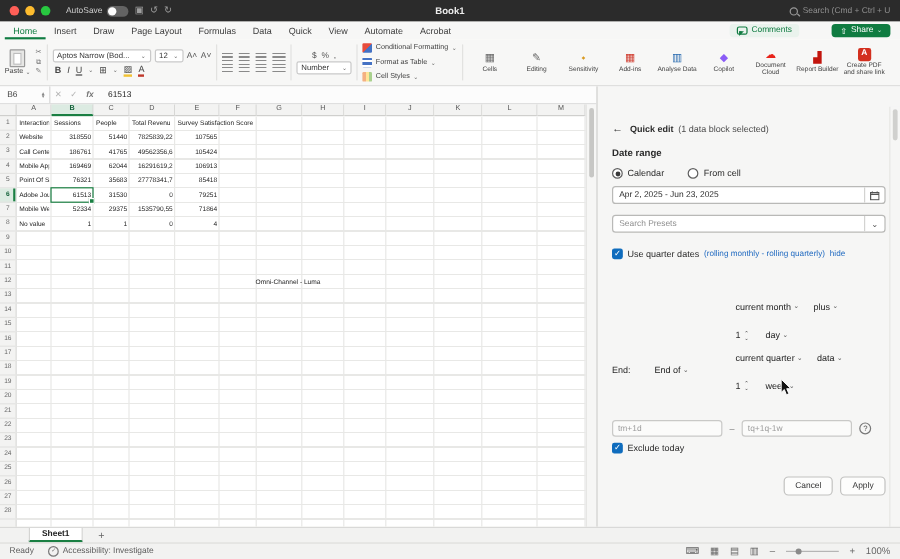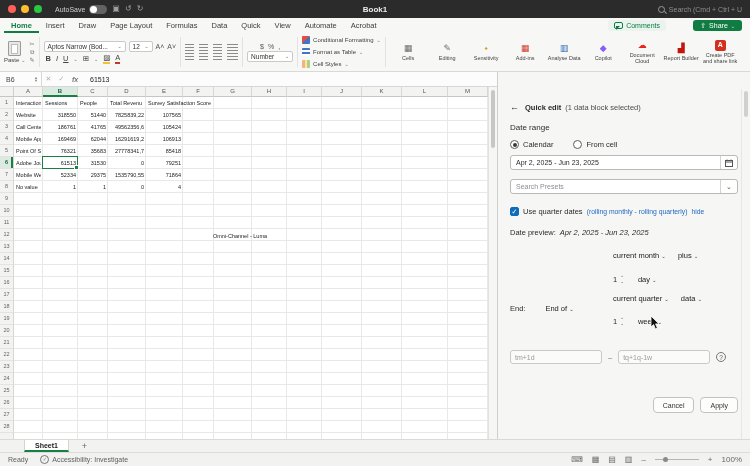--- a/index.html
+++ b/index.html
@@ -14,21 +14,21 @@
   .pill::after{content:"";position:absolute;left:1px;top:1px;width:7px;height:7px;border-radius:50%;background:#fdfdfd}
   .tb-ico{color:#9f9f9f;font-size:8px;line-height:18px}
   .tb-title{position:absolute;left:0;right:0;text-align:center;color:#ececec;font-size:8px;font-weight:600;pointer-events:none}
   .tb-search{margin-left:auto;display:flex;align-items:center;gap:4px;color:#8f8f8f;font-size:7px;z-index:1}
   .lens{width:5px;height:5px;border:1px solid #999;border-radius:50%;position:relative}
   .lens::after{content:"";position:absolute;width:3px;height:1px;background:#999;transform:rotate(45deg);right:-3px;bottom:-1px}
   
   .tabsrow{position:absolute;left:0;top:18px;width:750px;height:15px;background:#f7f7f6;
            display:flex;align-items:flex-end;padding:0 4px;box-sizing:border-box}
   .rtab{font-size:7.5px;color:#3d3d3d;padding:2px 7px 3px;white-space:nowrap}
-  .rtab.active{color:#107c41;font-weight:bold;border-bottom:2px solid #107c41;padding-bottom:1px}
+  .rtab.active{color:#107c41;font-weight:normal;border-bottom:2px solid #107c41;padding-bottom:1px}
   .comments-btn{position:absolute;right:84px;top:2px;height:11px;display:flex;align-items:center;gap:3px;
                 font-size:7px;color:#0f7b41;padding:0 6px;border-radius:3px;background:#eaf3ed}
   .bubble{width:7px;height:5px;border:1px solid #107c41;border-radius:2px;position:relative}
   .bubble::after{content:"";position:absolute;left:1px;bottom:-2px;border:2px solid transparent;border-top-color:#107c41;border-left-color:#107c41;width:0;height:0}
   .share-btn{position:absolute;right:8px;top:2px;height:11px;display:flex;align-items:center;gap:3px;
              font-size:7px;color:#fff;background:#107c41;border-radius:3px;padding:0 7px}
   
   .ribbon{position:absolute;left:0;top:33px;width:750px;height:39px;background:#f7f7f6;border-bottom:1px solid #d9d9d8;
           display:flex;align-items:center;padding:0 4px;gap:4px;box-sizing:border-box}
   .rdiv{width:1px;height:30px;background:#e2e2e0;flex:none}
@@ -93,21 +93,21 @@
   .pane{position:absolute;left:497px;top:72px;width:253px;height:367px;background:#f6f6f5;
         border-left:1px solid #cfcfcd;box-sizing:border-box;font-size:7.5px;color:#2b2b2b}
   .pane-h{height:17px;display:flex;align-items:center;justify-content:space-between;padding:0 9px;
           border-bottom:1px solid #e4e4e2;font-size:8px;font-weight:bold;color:#333}
   .close{width:9px;height:9px;border:1px solid #8a8a8a;border-radius:50%;color:#8a8a8a;font-size:5.5px;
          display:flex;align-items:center;justify-content:center}
   .prow{position:absolute;left:12px;right:12px;display:flex;align-items:center;gap:4px;white-space:nowrap}
   .backarrow{font-size:9px;color:#333;margin-right:2px}
   .qe{font-weight:bold}
   .note{color:#4c4c4c}
-  .sect{font-weight:normal;font-size:8px}
+  .sect{font-weight:bold;font-size:8px}
   .radio{width:9px;height:9px;border:1px solid #5f5f5f;border-radius:50%;background:#fff;flex:none;position:relative;box-sizing:border-box}
   .radio.on::after{content:"";position:absolute;left:1.5px;top:1.5px;right:1.5px;bottom:1.5px;background:#3a3a3a;border-radius:50%}
   .input{position:absolute;left:12px;right:12px;height:15px;background:#fff;border:1px solid #b9b9b7;border-radius:3px;
          display:flex;align-items:center;font-size:7px;color:#2b2b2b;padding-left:5px;box-sizing:border-box;overflow:hidden}
   .seg{margin-left:auto;border-left:1px solid #d3d3d1;height:100%;width:16px;display:flex;align-items:center;justify-content:center;color:#555}
   .ph{color:#8f8f8f}
   .cb{width:9px;height:9px;border:1px solid #8f8f8f;border-radius:2px;background:#fff;flex:none;box-sizing:border-box}
   .cb.on{background:#0f6cbd;border-color:#0f6cbd;color:#fff;font-size:7px;line-height:8px;text-align:center}
   .hint{color:#1f69c0;font-size:6.8px}
   .dd{display:flex;align-items:center;gap:2px;color:#222}
@@ -469,24 +469,20 @@
       <span class="seg">⌄</span>
     </div>
 
     <div class="prow" style="top:135px">
       <span class="cb on">✓</span>
       <span>Use quarter dates</span>
       <span class="hint">(rolling monthly - rolling quarterly)</span>
       <span class="hint">hide</span>
     </div>
 
-    <div class="prow" style="top:156px">
-      <span>Date preview:</span>
-      <span class="prev">Apr 2, 2025 - Jun 23, 2025</span>
-    </div>
 
     <div class="prow" style="top:179px;left:115px;gap:12px">
       <span class="dd">
           <span>current month</span>
           <span class="ddcaret">⌄</span>
         </span>
       <span class="dd">
           <span>plus</span>
           <span class="ddcaret">⌄</span>
         </span>
@@ -537,20 +533,24 @@
     </div>
 
 
     <div class="prow" style="top:278px;gap:6px">
       <span class="exp-input">tm+1d</span>
       <span class="dashsep">–</span>
       <span class="exp-input">tq+1q-1w</span>
       <span class="help">?</span>
     </div>
 
+    <div class="prow" style="top:297px">
+      <span class="cb on">✓</span>
+      <span>Exclude today</span>
+    </div>
 
     <div class="prow" style="top:325px;justify-content:flex-end;gap:6px">
       <span class="btn">Cancel</span>
       <span class="btn">Apply</span>
     </div>
 
     <div class="pane-scroll">
       <div class="pane-thumb"></div>
     </div>
   </div>

